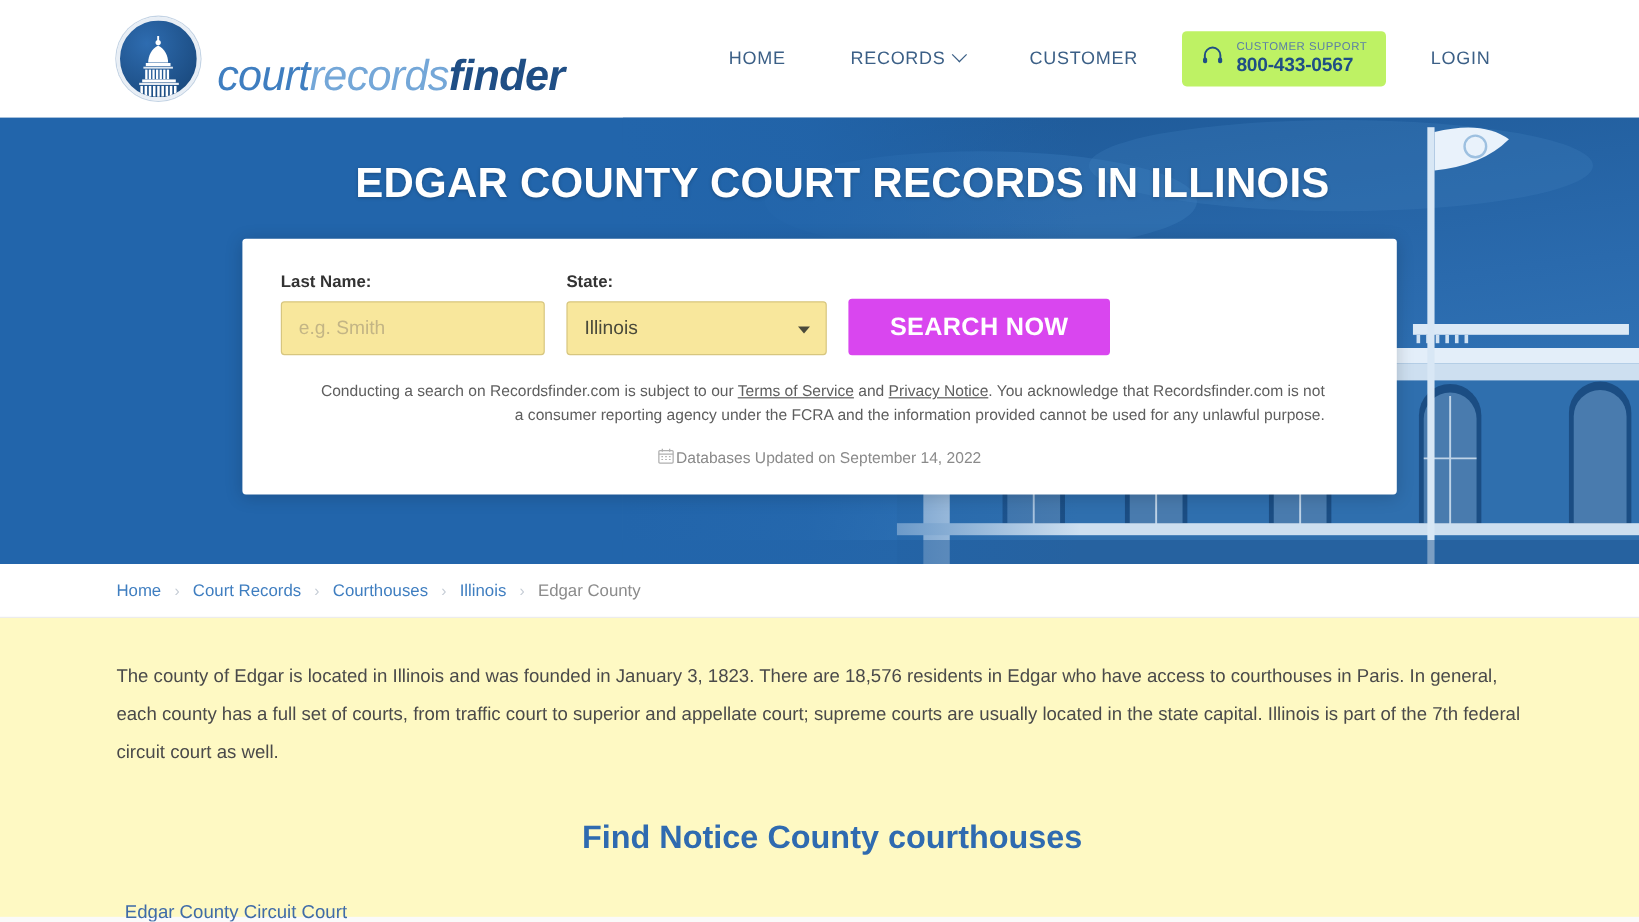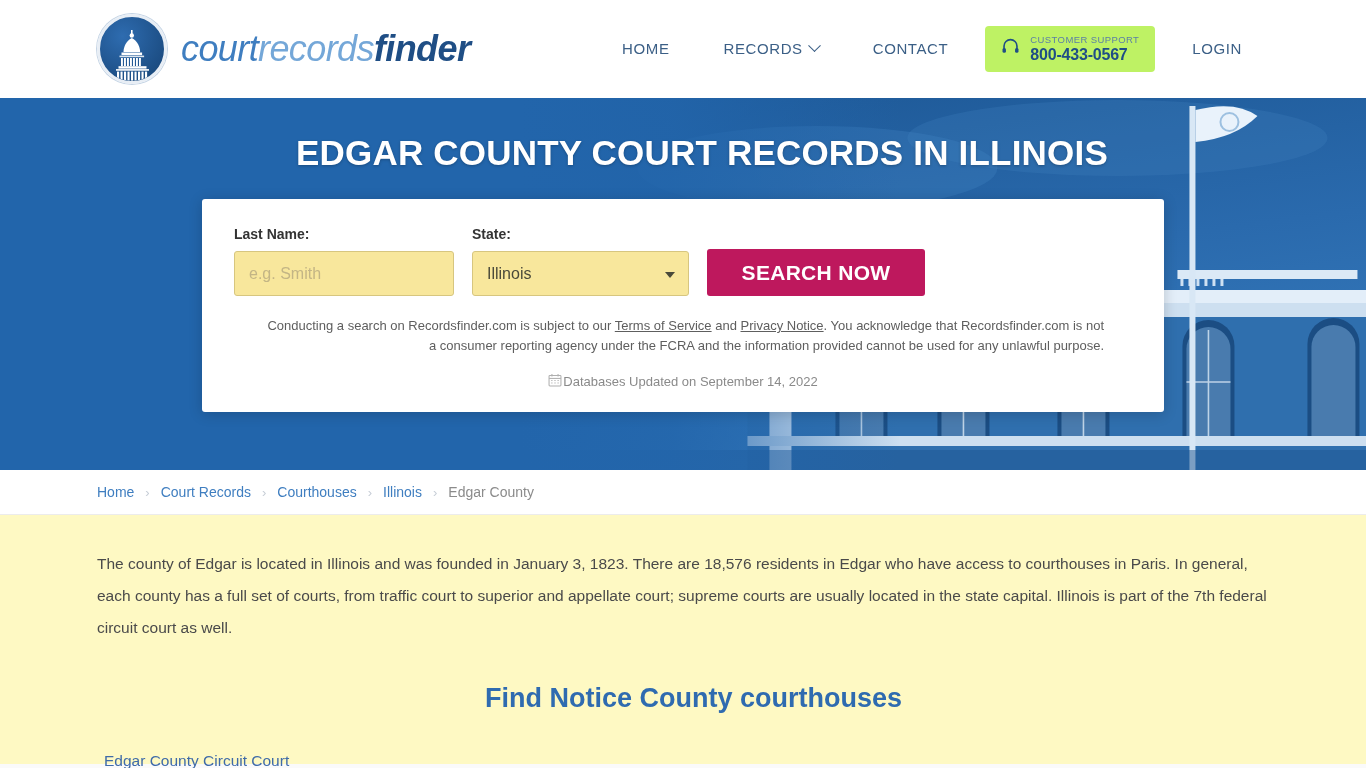--- a/index.html
+++ b/index.html
@@ -14,21 +14,21 @@
   .header {
     height: 98px;
     background: #ffffff;
     display: flex;
     align-items: center;
     padding: 0 97px;
     position: relative;
   }
   .brand {
     display: flex;
-    align-items: center;
+    align-items: flex-end;
     gap: 14px;
     text-decoration: none;
   }
   .logo-emblem {
     width: 70px; height: 70px;
     border-radius: 50%;
     background: radial-gradient(circle at 35% 30%, #2e6cb0 0%, #1d4f86 70%, #18436f 100%);
     border: 3px solid #e8eef5;
     box-shadow: 0 0 0 1px #c3d3e4;
     display: flex; align-items: flex-end; justify-content: center;
@@ -173,21 +173,21 @@
     margin-top: -2px;
     width: 0; height: 0;
     border-left: 5px solid transparent;
     border-right: 5px solid transparent;
     border-top: 6px solid #4a4a3a;
     pointer-events: none;
   }
   .search-btn {
     height: 47px;
     width: 218px;
-    background: #be185d;
+    background: #d946ef;
     border: none;
     border-radius: 3px;
     color: #ffffff;
     font-size: 21px;
     font-weight: 700;
     letter-spacing: 0.3px;
     cursor: pointer;
     font-family: "Liberation Sans", sans-serif;
   }
   .disclaimer {
@@ -300,21 +300,21 @@
 
   <nav class="nav">
     <a class="nav-item" href="#">
       <span>HOME</span>
     </a>
     <a class="nav-item" href="#">
       <span>RECORDS</span>
       <span class="chev"></span>
     </a>
     <a class="nav-item" href="#">
-      <span>CONTACT</span>
+      <span>CUSTOMER</span>
     </a>
     <a class="support-box" href="#">
       <span class="headset-icon">
         <svg width="19" height="19" viewBox="0 0 20 20" fill="none" stroke="#1f4e85" stroke-width="1.7">
           <path d="M3.2 12.2 V9.6 a6.8 6.8 0 0 1 13.6 0 v2.6" stroke-linecap="round"></path>
           <rect x="1.6" y="11.6" width="3.6" height="5" rx="1.6" fill="#1f4e85" stroke="none"></rect>
           <rect x="14.8" y="11.6" width="3.6" height="5" rx="1.6" fill="#1f4e85" stroke="none"></rect>
         </svg>
       </span>
       <span>

